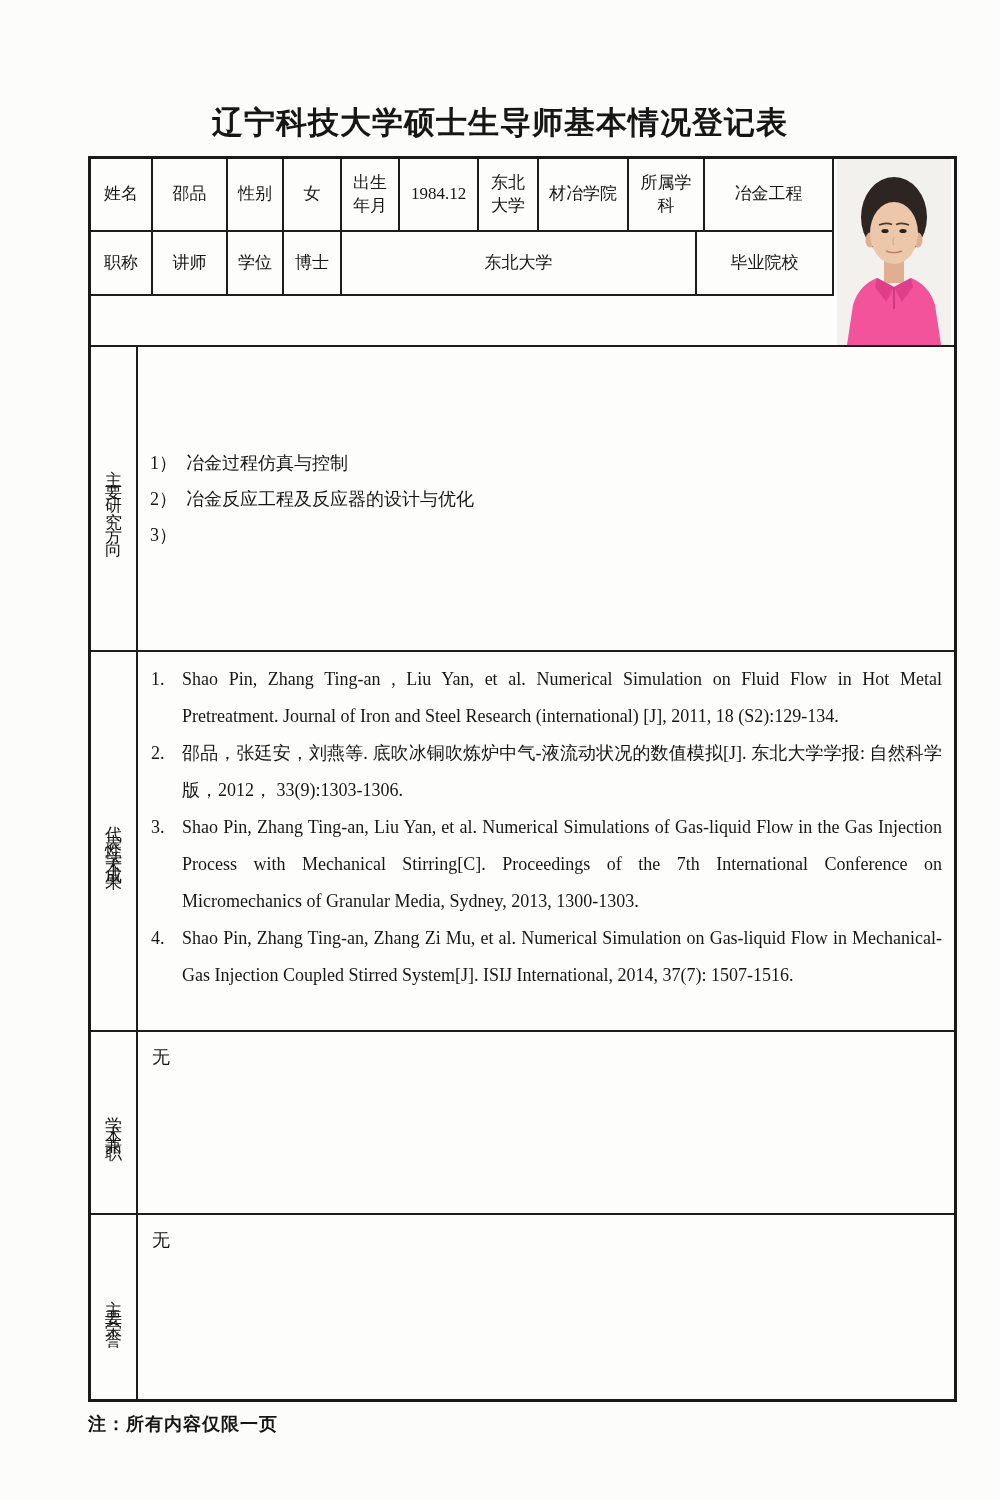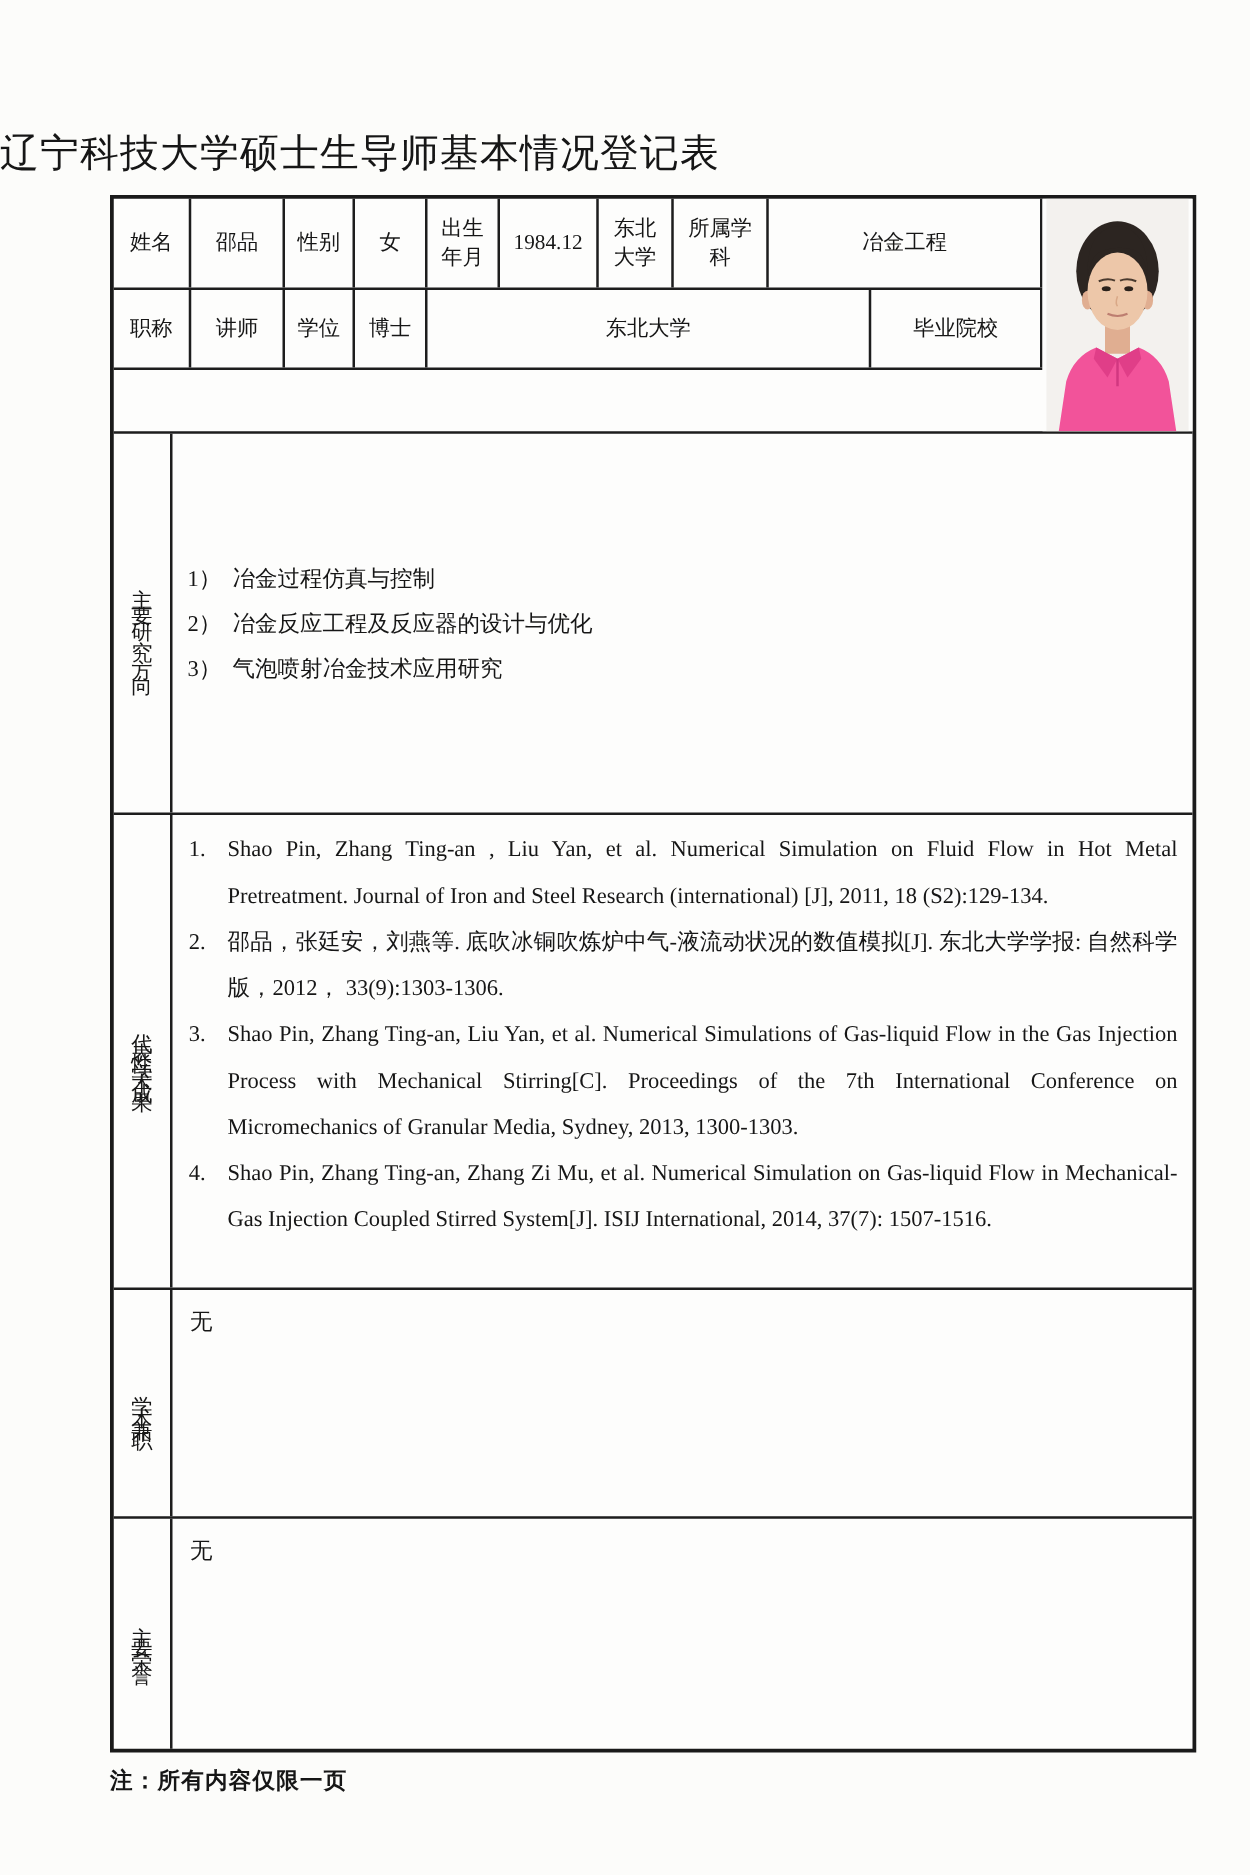--- a/index.html
+++ b/index.html
@@ -5,21 +5,21 @@
   * { box-sizing: border-box; margin: 0; padding: 0; }
   html, body { background: #fcfcfa; }
   .page {
     position: relative; width: 1000px; height: 1500px;
     background: #fcfcfa; overflow: hidden;
     font-family: "Liberation Serif", "DejaVu Serif", serif;
     color: #161616;
   }
   .doc-title {
     position: absolute; top: 102px; left: 0; width: 100%;
-    text-align: left; font-size: 31px; font-weight: normal; letter-spacing: 1px;
+    text-align: center; font-size: 31px; font-weight: bold; letter-spacing: 1px;
   }
   .form-table {
     position: absolute; left: 68px; top: 156px; width: 869px;
     border: 3px solid #1a1a1a; background: #fdfdfc; margin-left: 20px;
   }
   .top { display: flex; border-bottom: 2px solid #1d1d1d; }
   .top-left { width: 743px; }
   .row { display: flex; border-bottom: 2px solid #1d1d1d; }
   .row.nobb { border-bottom: none; }
   .h73 { height: 73px; } .h64 { height: 64px; } .h55 { height: 55px; }
@@ -74,20 +74,21 @@
     <div class="top">
       <div class="top-left">
         <div class="row h73">
           <div class="cell w62">姓名</div>
           <div class="cell w91">邵品</div>
           <div class="cell w64">性别</div>
           <div class="cell w58">女</div>
           <div class="cell w58">出生年月</div>
           <div class="cell w79">1984.12</div>
           <div class="cell w60">东北大学</div>
+          <div class="cell w90">材冶学院</div>
           <div class="cell w76">所属学科</div>
           <div class="cell grow">冶金工程</div>
         </div>
         <div class="row h64">
           <div class="cell w62">职称</div>
           <div class="cell w91">讲师</div>
           <div class="cell w64">学位</div>
           <div class="cell w58">博士</div>
           <div class="cell grow">东北大学</div>
           <div class="cell w137">毕业院校</div>
@@ -127,21 +128,20 @@
             <span class="txt">冶金过程仿真与控制</span>
           </div>
 
           <div class="research-item">
             <span class="num">2）</span>
             <span class="txt">冶金反应工程及反应器的设计与优化</span>
           </div>
 
           <div class="research-item">
             <span class="num">3）</span>
-            <span class="txt">气泡喷射冶金技术应用研究</span>
           </div>
         </div>
     </div>
 
     <div class="sec sec-pubs">
       <div class="sec-label">
         <div class="vtext ls8">代表性学术成果</div>
       </div>
       <div class="sec-content pub-list">
 

